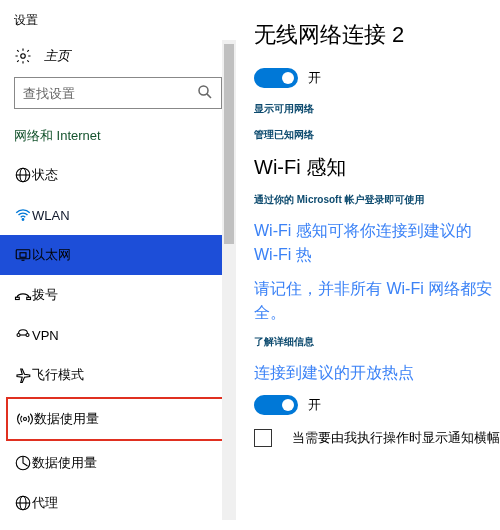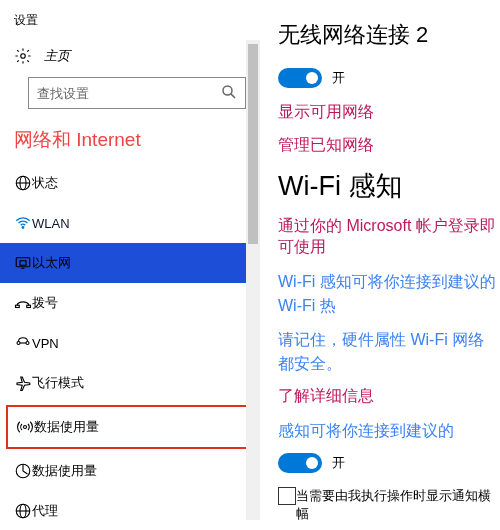--- a/index.html
+++ b/index.html
@@ -1,43 +1,43 @@
 <!DOCTYPE html>
 <html><head>
 <meta charset="utf-8">
 <style>
 *{box-sizing:border-box;margin:0;padding:0;font-family:"Microsoft YaHei","Segoe UI",sans-serif;}
 body{width:500px;height:530px;overflow:hidden;background:#fff;display:flex;font-size:13px;color:#000;}
-.sidebar{width:260px;height:530px;background:#fff;padding:8px 0 0 0;position:relative;}
+.sidebar{width:236px;height:530px;background:#fff;padding:8px 0 0 0;position:relative;}
 .sidebar-scroll{position:absolute;right:0;top:40px;width:14px;height:480px;background:#f0f0f0;}
 .sidebar-thumb{position:absolute;right:2px;top:44px;width:10px;height:200px;background:#c0c0c0;}
 .app-title{font-size:12px;padding:4px 14px 10px 14px;color:#000;}
 .home-row{display:flex;align-items:center;padding:8px 14px 12px 14px;gap:12px;font-style:italic;}
-.search-wrap{margin:0 14px 14px 28px;position:relative;}
+.search-wrap{margin:0 14px 14px 14px;position:relative;}
 .search-input{width:100%;height:32px;border:1px solid #888;padding:0 34px 0 8px;font-size:13px;outline:none;}
 .search-input::placeholder{color:#666;}
 .search-icon{position:absolute;right:8px;top:6px;}
-.section-label{font-size:19px;color:#ef4444;padding:4px 14px 10px 14px;}
+.section-label{font-size:13px;color:#14532d;padding:4px 14px 10px 14px;}
 .nav{list-style:none;}
 .nav-item{display:flex;align-items:center;padding:10px 14px;height:40px;cursor:pointer;}
 .nav-item.selected{background:#1d4ed8;}
 .nav-item.wlan .label{color:#0f172a;}
 .nav-item .label{font-size:13px;}
 .highlight-box{margin:2px 6px 2px 6px;border:2px solid #e03020;}
 .highlight-box .nav-item{padding-left:8px;}
 .icon{width:18px;height:18px;display:flex;align-items:center;justify-content:center;flex-shrink:0;}
 .main{flex:1;padding:20px 0 0 18px;overflow:hidden;}
 .h1{font-size:22px;font-weight:400;margin-bottom:18px;}
 .toggle-row{display:flex;align-items:center;gap:10px;margin-bottom:14px;}
 .toggle{width:44px;height:20px;background:#0078d7;border-radius:10px;position:relative;cursor:pointer;}
 .toggle::after{content:"";position:absolute;width:12px;height:12px;background:#fff;border-radius:50%;top:4px;right:4px;}
-.link{color:#be185d;font-size:16px;margin-bottom:12px;display:block;cursor:pointer;}
-.h2{font-size:27px;font-weight:400;margin:10px 13px 12px 0;}
+.link{color:#0c4a6e;font-size:10px;margin-bottom:12px;display:block;cursor:pointer;font-weight:bold;}
+.h2{font-size:20px;font-weight:400;margin:10px 13px 12px 0;}
 .text{font-size:16px;color:#3b82f6;margin-bottom:10px;line-height:1.5;}
-.checkbox-row{display:flex;align-items:flex-start;gap:0;margin-top:4px;}
+.checkbox-row{display:flex;align-items:flex-start;gap:20px;margin-top:4px;}
 .checkbox{width:18px;height:18px;border:1px solid #333;flex-shrink:0;cursor:pointer;}
 svg{display:block;}
 </style>
 </head>
 <body>
 
 <div class="sidebar">
   <div class="app-title">设置</div>
   <div class="home-row">
     <span class="icon">
@@ -158,23 +158,23 @@
   <div class="h1">无线网络连接 2</div>
   <div class="toggle-row">
     <div class="toggle"></div>
     <span>开</span>
   </div>
   <a class="link">显示可用网络</a>
   <a class="link">管理已知网络</a>
   <div class="h2">Wi-Fi 感知</div>
   <a class="link">通过你的 Microsoft 帐户登录即可使用</a>
   <div class="text">Wi-Fi 感知可将你连接到建议的 Wi-Fi 热</div>
-  <div class="text">请记住，硬件属性 Wi-Fi 网络都安全。</div>
+  <div class="text">请记住，并非所有 Wi-Fi 网络都安全。</div>
   <a class="link">了解详细信息</a>
-  <div class="text">感知可将你连接到建议的</div>
+  <div class="text">连接到建议的开放热点</div>
   <div class="toggle-row">
     <div class="toggle"></div>
     <span>开</span>
   </div>
   <div class="checkbox-row">
     <div class="checkbox"></div>
     <span>当需要由我执行操作时显示通知横幅</span>
   </div>
 </div>
 

